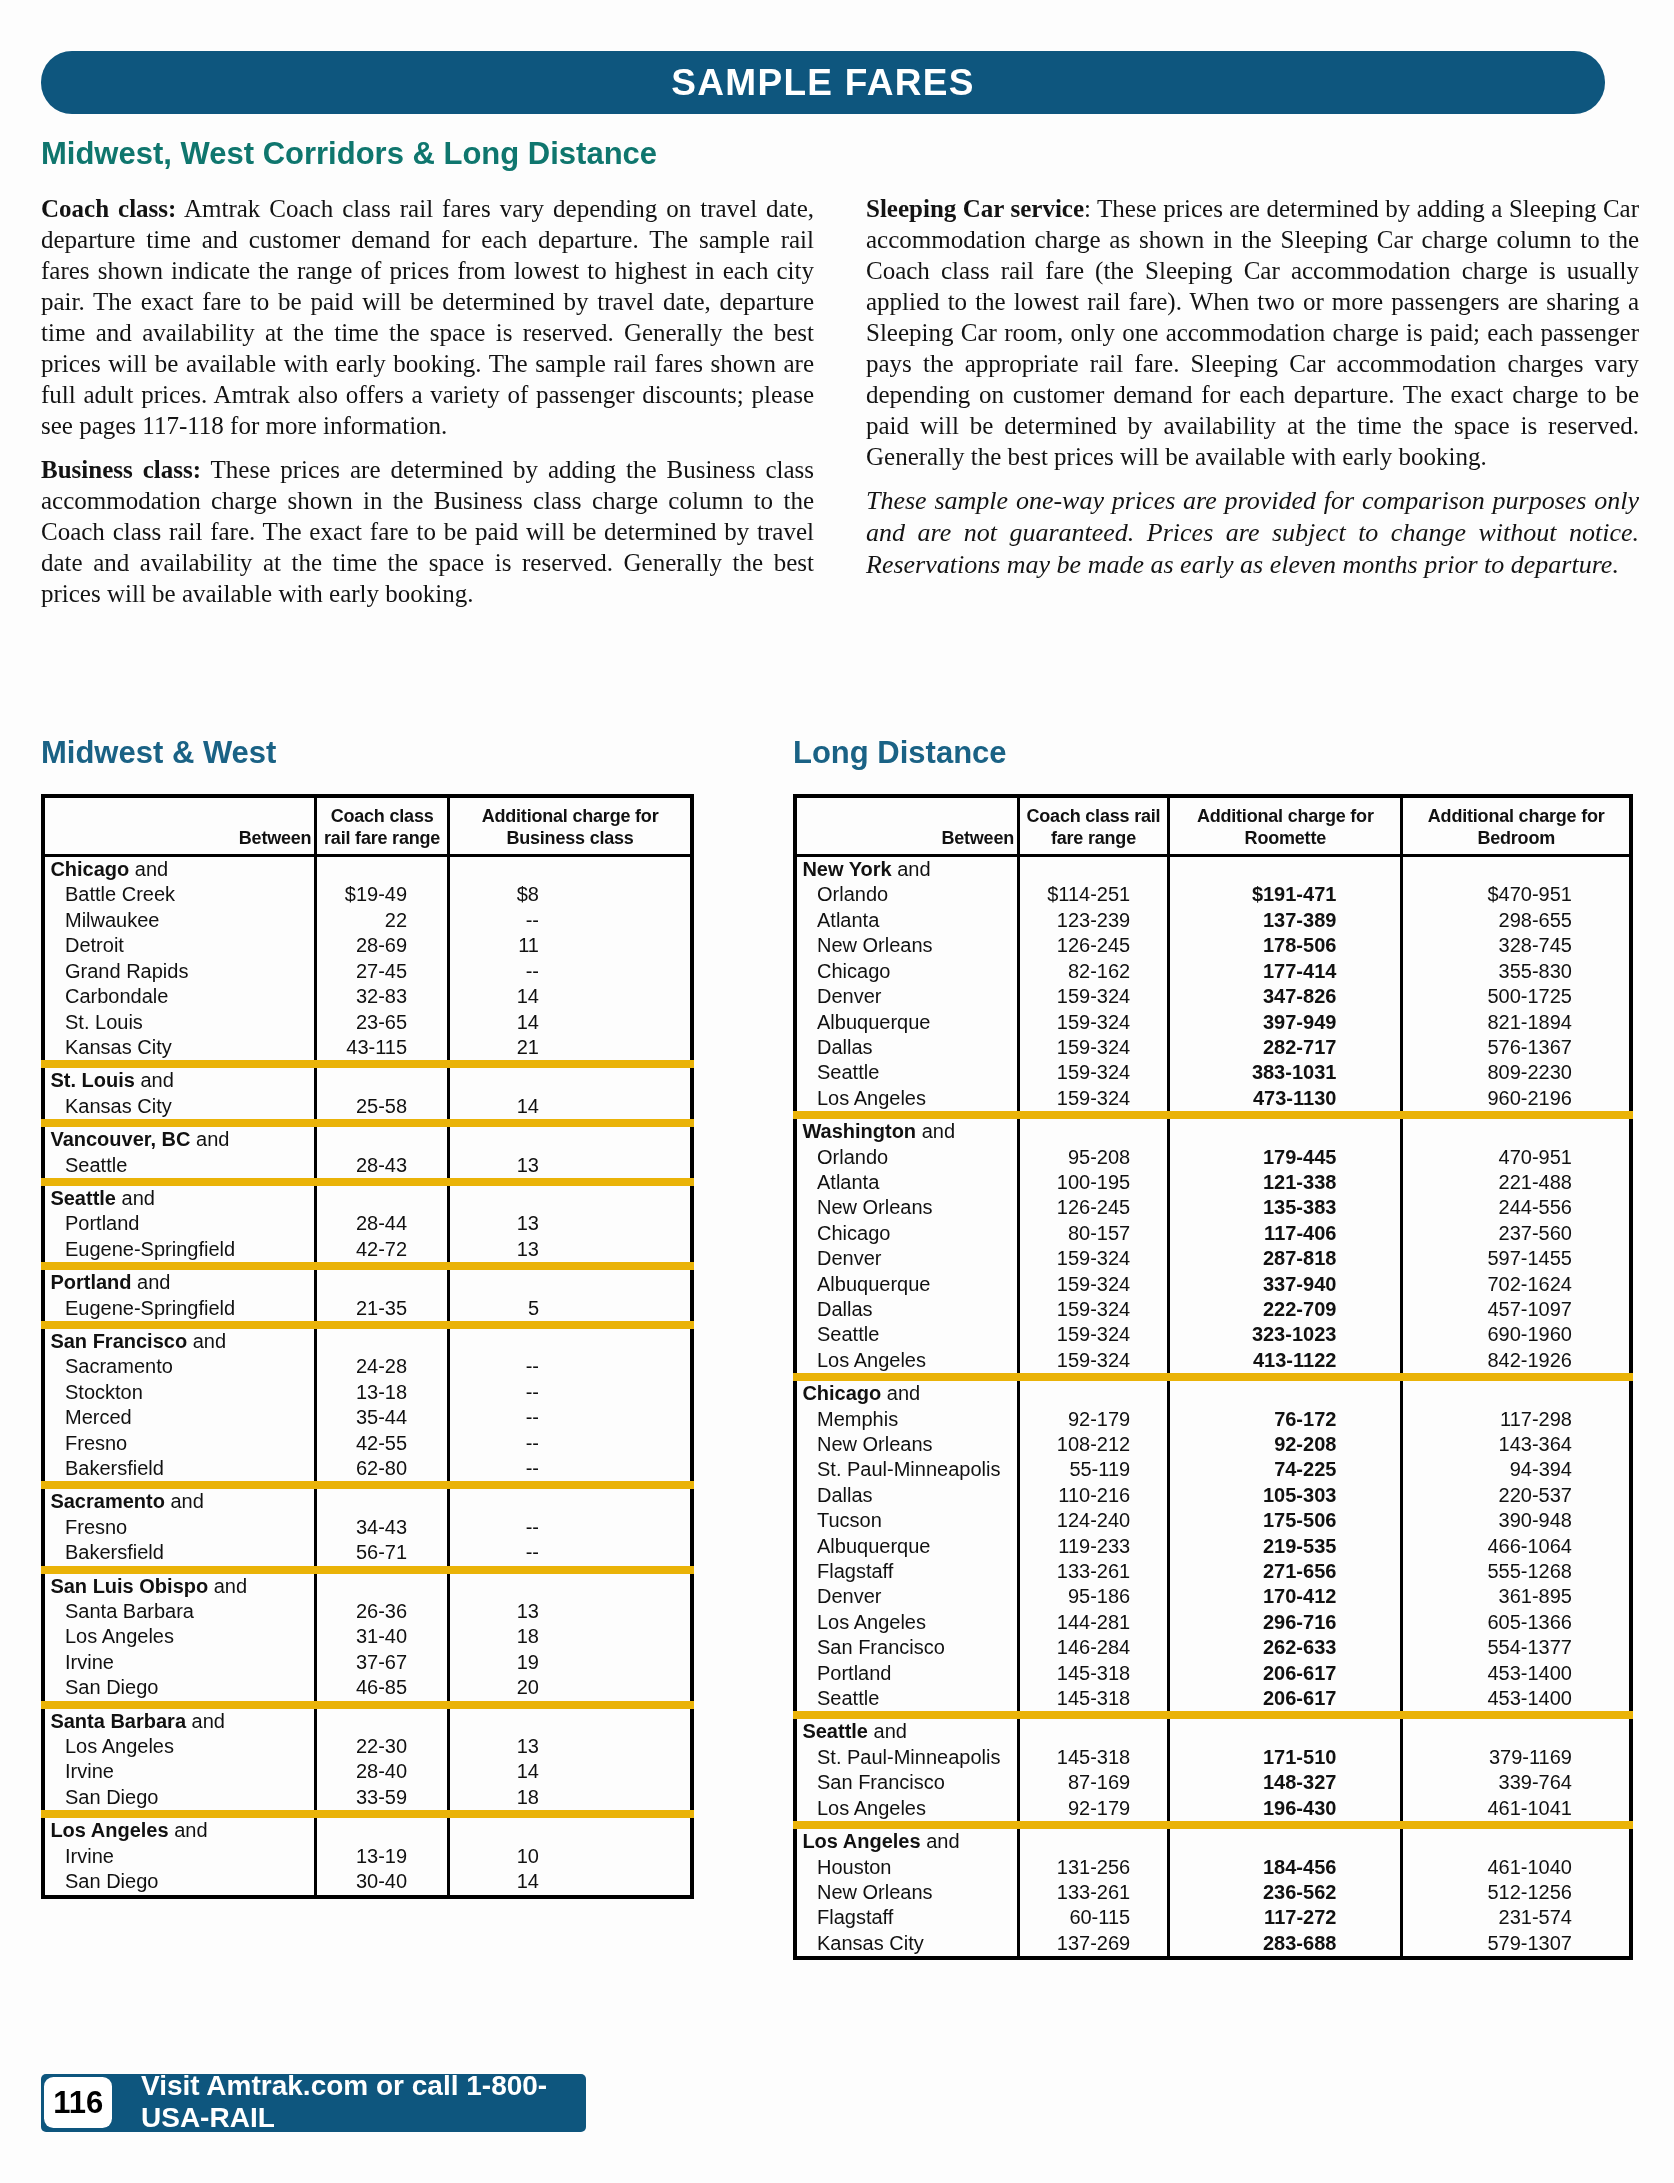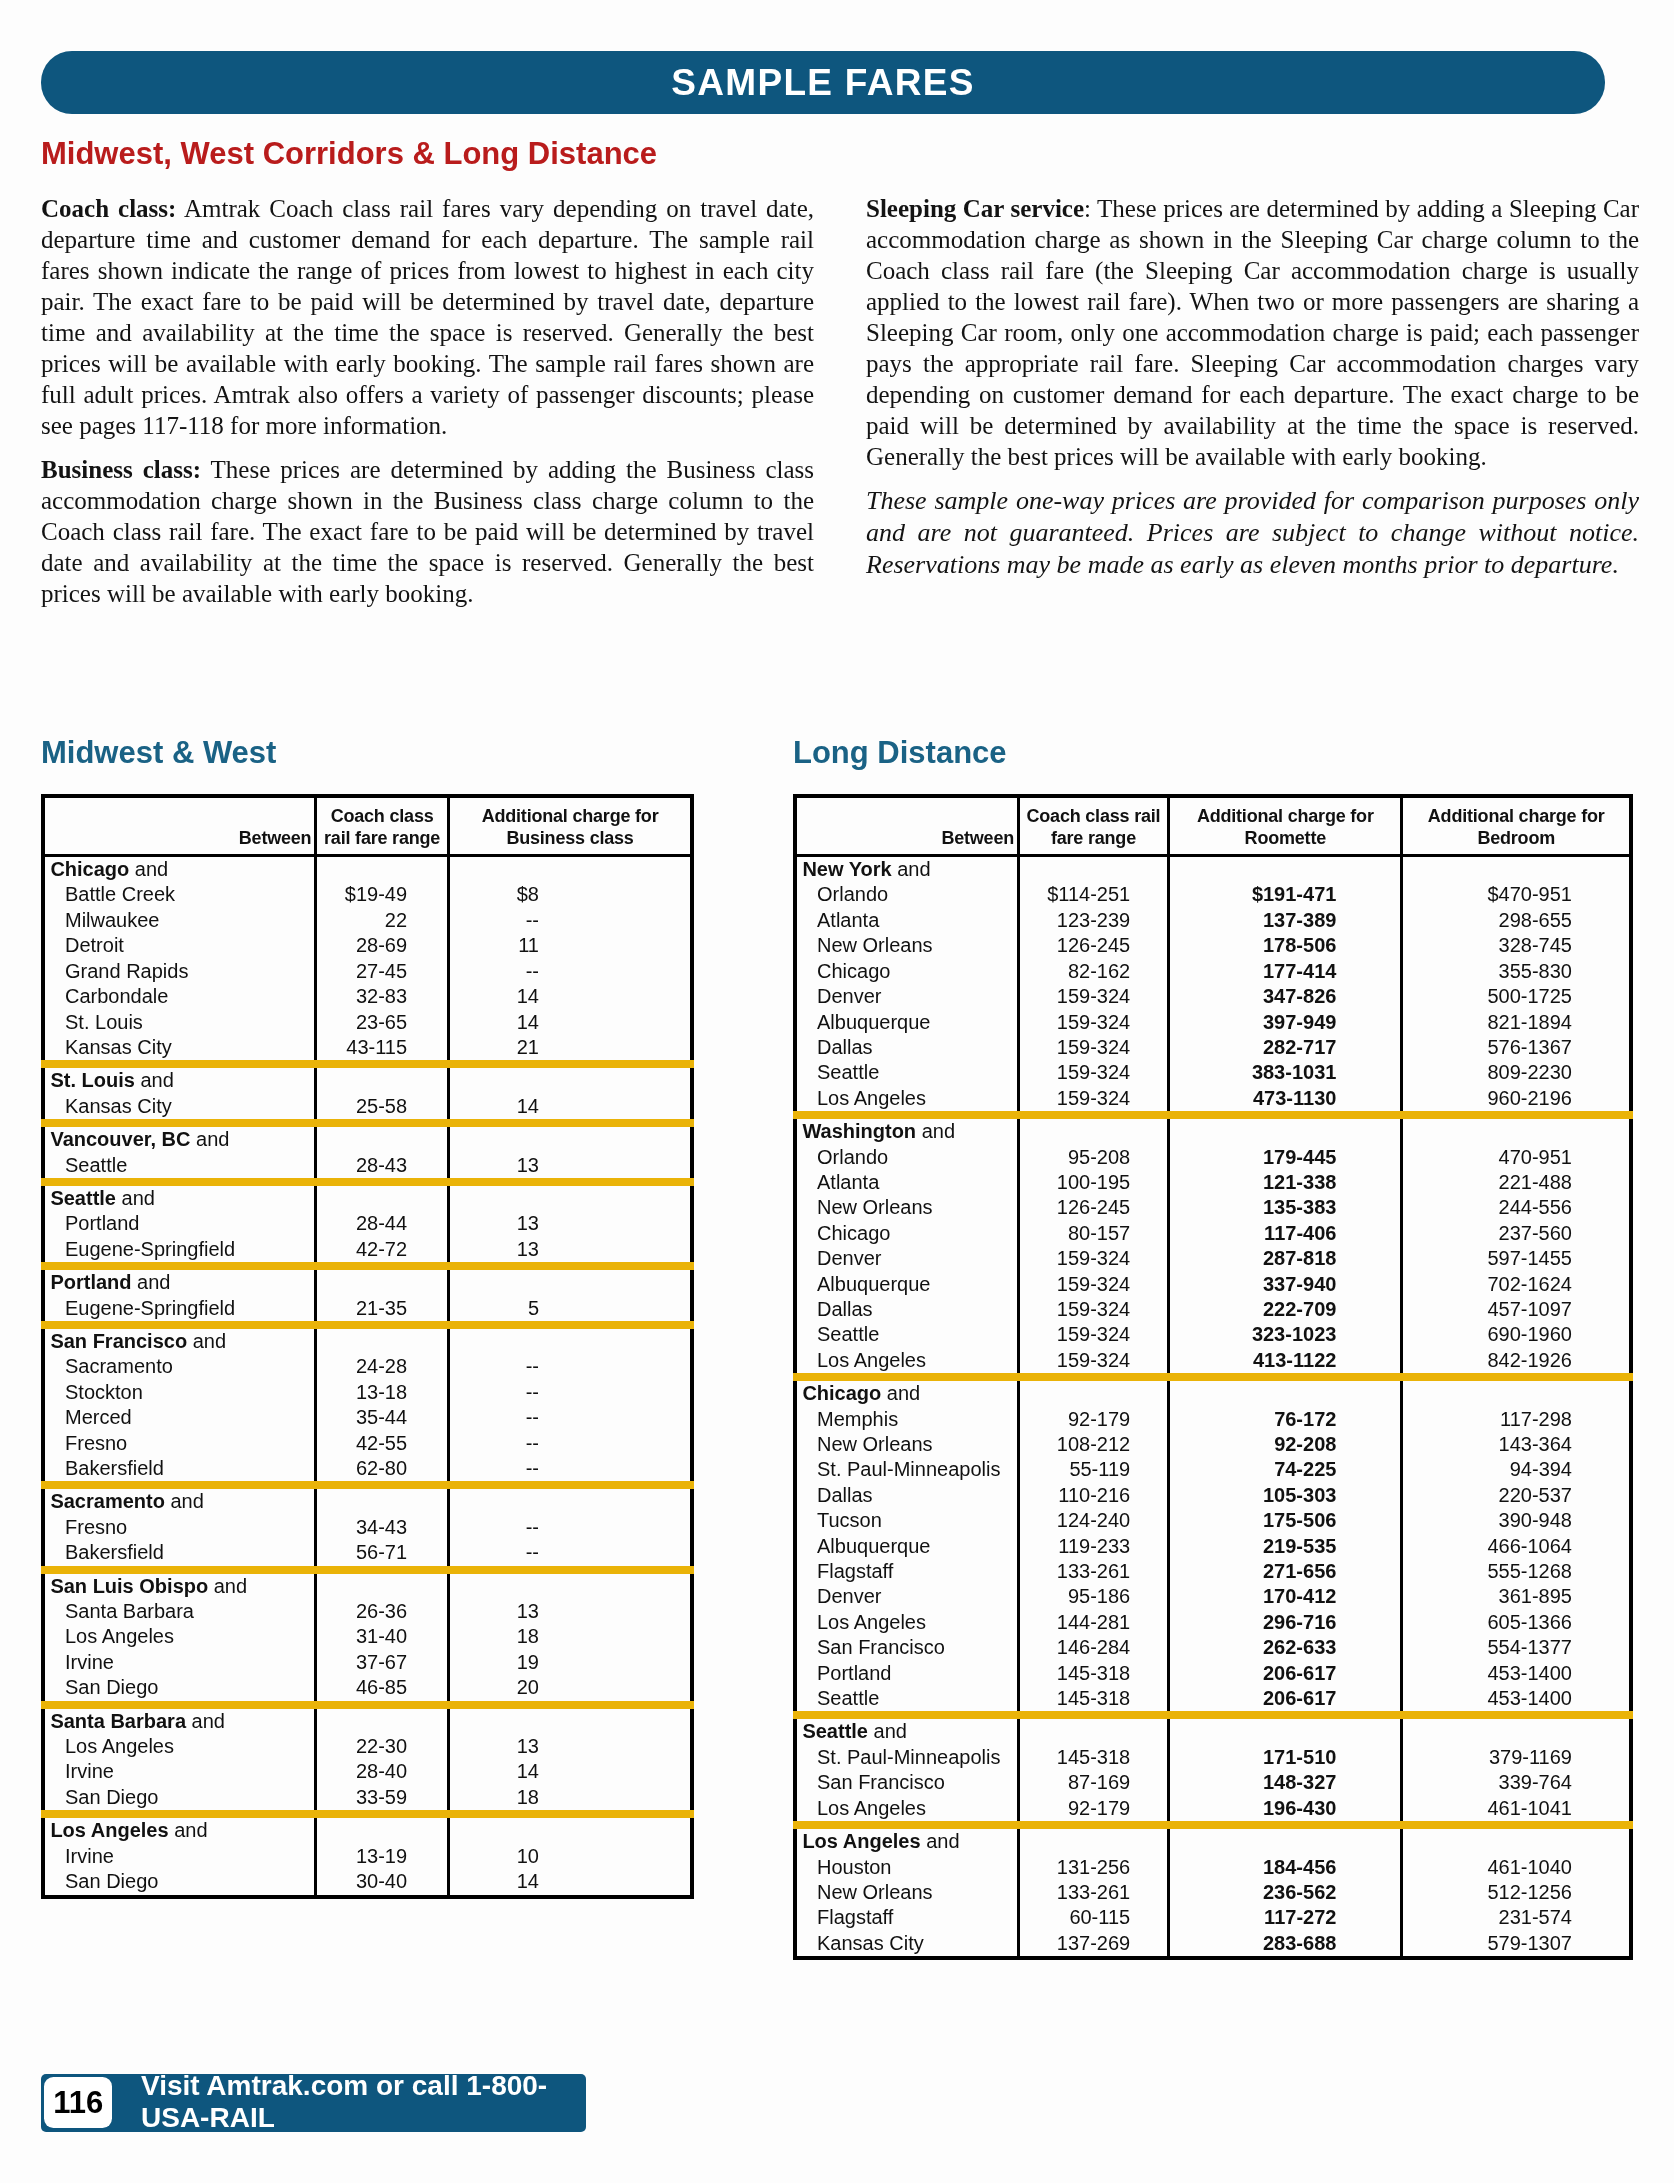--- a/index.html
+++ b/index.html
@@ -5,21 +5,21 @@
   html,body{margin:0;padding:0;background:#ffffff;}
   .page{position:relative;width:1675px;height:2183px;background:#fdfdfd;overflow:hidden;
         font-family:"Liberation Sans",sans-serif;color:#111;}
 
   
   .banner{position:absolute;left:41px;top:51px;width:1564px;height:63px;background:#0e567e;
           border-radius:31px;display:flex;align-items:center;justify-content:center;}
   .banner span{color:#ffffff;font-size:37px;font-weight:700;letter-spacing:1.3px;}
 
   
-  .page-heading{position:absolute;left:41px;top:136px;margin:0;font-size:31px;font-weight:700;color:#b91c1c;}
+  .page-heading{position:absolute;left:41px;top:136px;margin:0;font-size:31px;font-weight:700;color:#0f766e;}
 
   
   .intro{position:absolute;left:41px;top:193px;width:1598px;display:flex;gap:52px;}
   .intro .col{width:773px;}
   .body-para{margin:0 0 13.4px 0;font-family:Liberation Serif, serif;font-size:25px;line-height:31px;
              text-align:justify;color:#131313;}
   .body-para b{font-weight:700;}
   .disclaimer{margin:9.4px 0 0 0;font-family:"Liberation Serif",serif;font-style:italic;font-size:26px;
               line-height:32px;text-align:justify;color:#131313;}
 

